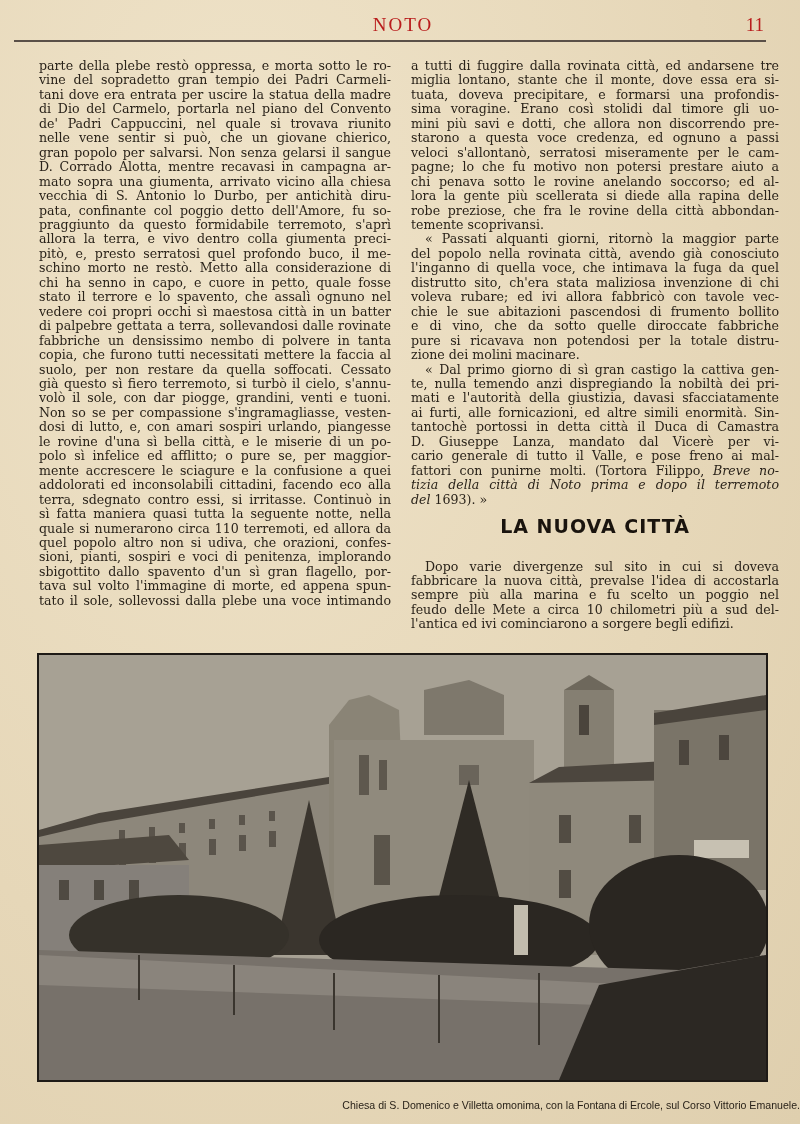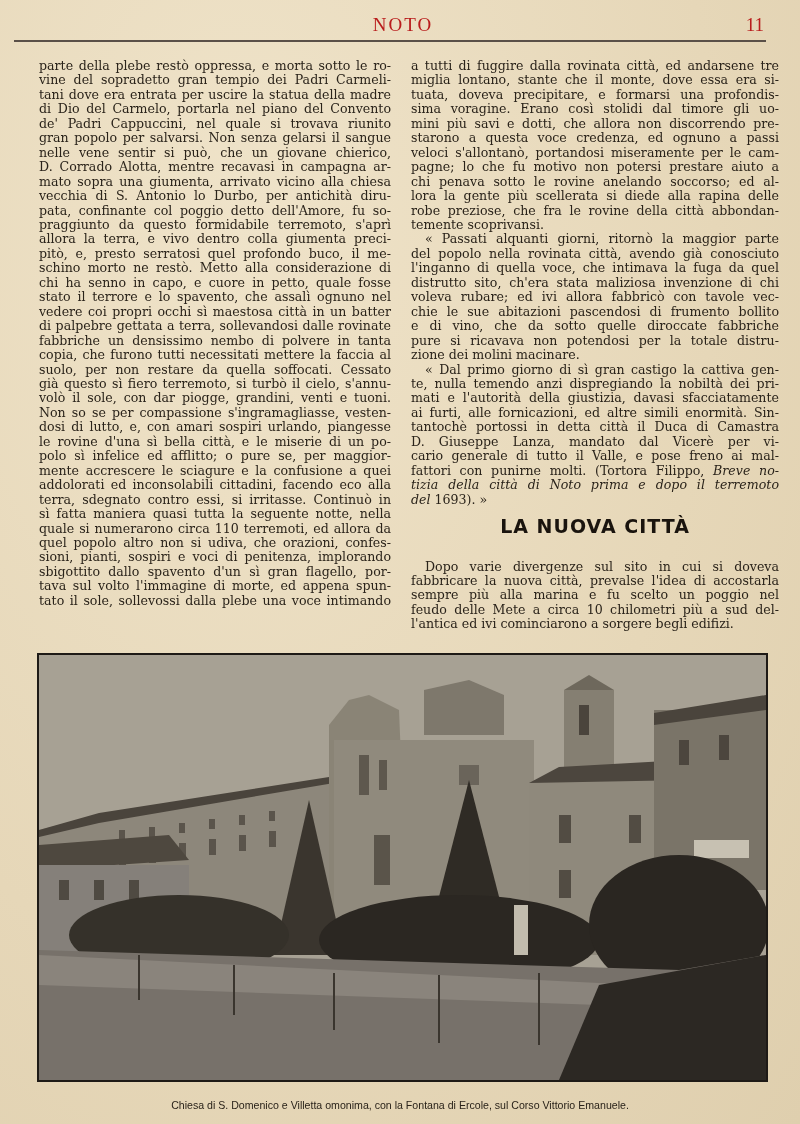--- a/index.html
+++ b/index.html
@@ -40,42 +40,42 @@
     display: block; text-align: center; font-family: "DejaVu Sans", sans-serif;
     font-weight: bold; font-size: 19px; letter-spacing: 1px; margin: 12px 0 26px 0; color: #1a140e;
   }
   .photo {
     position: absolute; left: 37px; top: 653px; width: 731px; height: 429px;
     border: 2px solid #1e1a16; box-sizing: border-box; overflow: hidden;
     background: linear-gradient(180deg, #a9a396 0%, #9c968a 35%, #5b554d 60%, #6d675e 80%, #7c766b 100%);
   }
   .photo svg { display: block; }
   .caption {
-    position: absolute; left: 0; width: 800px; top: 1099px; text-align: center;
+    position: absolute; left: 0; width: 800px; top: 1099px; text-align: right;
     font-family: "Liberation Sans", sans-serif; font-size: 10.6px; color: #2a231a;
   }
   em { font-style: italic; }
 </style>
 </head>
 <body>
 
 <div class="header">
   <span class="title">NOTO</span>
   <span class="page-no">11</span>
 </div>
 <div class="rule"></div>
 
 <div class="col col-left" id="col-left">
     <span class="line">parte della plebe restò oppressa, e morta sotto le ro-</span>
     <span class="line">vine del sopradetto gran tempio dei Padri Carmeli-</span>
     <span class="line">tani dove era entrata per uscire la statua della madre</span>
     <span class="line">di Dio del Carmelo, portarla nel piano del Convento</span>
     <span class="line">de' Padri Cappuccini, nel quale si trovava riunito</span>
+    <span class="line">nelle vene sentir si può, che un giovane chierico,</span>
     <span class="line">gran popolo per salvarsi. Non senza gelarsi il sangue</span>
-    <span class="line">nelle vene sentir si può, che un giovane chierico,</span>
     <span class="line">D. Corrado Alotta, mentre recavasi in campagna ar-</span>
     <span class="line">mato sopra una giumenta, arrivato vicino alla chiesa</span>
     <span class="line">vecchia di S. Antonio lo Durbo, per antichità diru-</span>
     <span class="line">pata, confinante col poggio detto dell'Amore, fu so-</span>
     <span class="line">praggiunto da questo formidabile terremoto, s'aprì</span>
     <span class="line">allora la terra, e vivo dentro colla giumenta preci-</span>
     <span class="line">pitò, e, presto serratosi quel profondo buco, il me-</span>
     <span class="line">schino morto ne restò. Metto alla considerazione di</span>
     <span class="line">chi ha senno in capo, e cuore in petto, quale fosse</span>
     <span class="line">stato il terrore e lo spavento, che assalì ognuno nel</span>
@@ -103,21 +103,21 @@
   </div>
 
 <div class="col col-right">
   <div id="p1">
       <span class="line">a tutti di fuggire dalla rovinata città, ed andarsene tre</span>
       <span class="line">miglia lontano, stante che il monte, dove essa era si-</span>
       <span class="line">tuata, doveva precipitare, e formarsi una profondis-</span>
       <span class="line">sima voragine. Erano così stolidi dal timore gli uo-</span>
       <span class="line">mini più savi e dotti, che allora non discorrendo pre-</span>
       <span class="line">starono a questa voce credenza, ed ognuno a passi</span>
-      <span class="line">veloci s'allontanò, portandosi miseramente per le cam-</span>
+      <span class="line">veloci s'allontanò, serratosi miseramente per le cam-</span>
       <span class="line">pagne; lo che fu motivo non potersi prestare aiuto a</span>
       <span class="line">chi penava sotto le rovine anelando soccorso; ed al-</span>
       <span class="line">lora la gente più scellerata si diede alla rapina delle</span>
       <span class="line">robe preziose, che fra le rovine della città abbondan-</span>
       <span class="line last">temente scoprivansi.</span>
     </div>
   <div id="p2">
       <span class="line indent">« Passati alquanti giorni, ritornò la maggior parte</span>
       <span class="line">del popolo nella rovinata città, avendo già conosciuto</span>
       <span class="line">l'inganno di quella voce, che intimava la fuga da quel</span>

